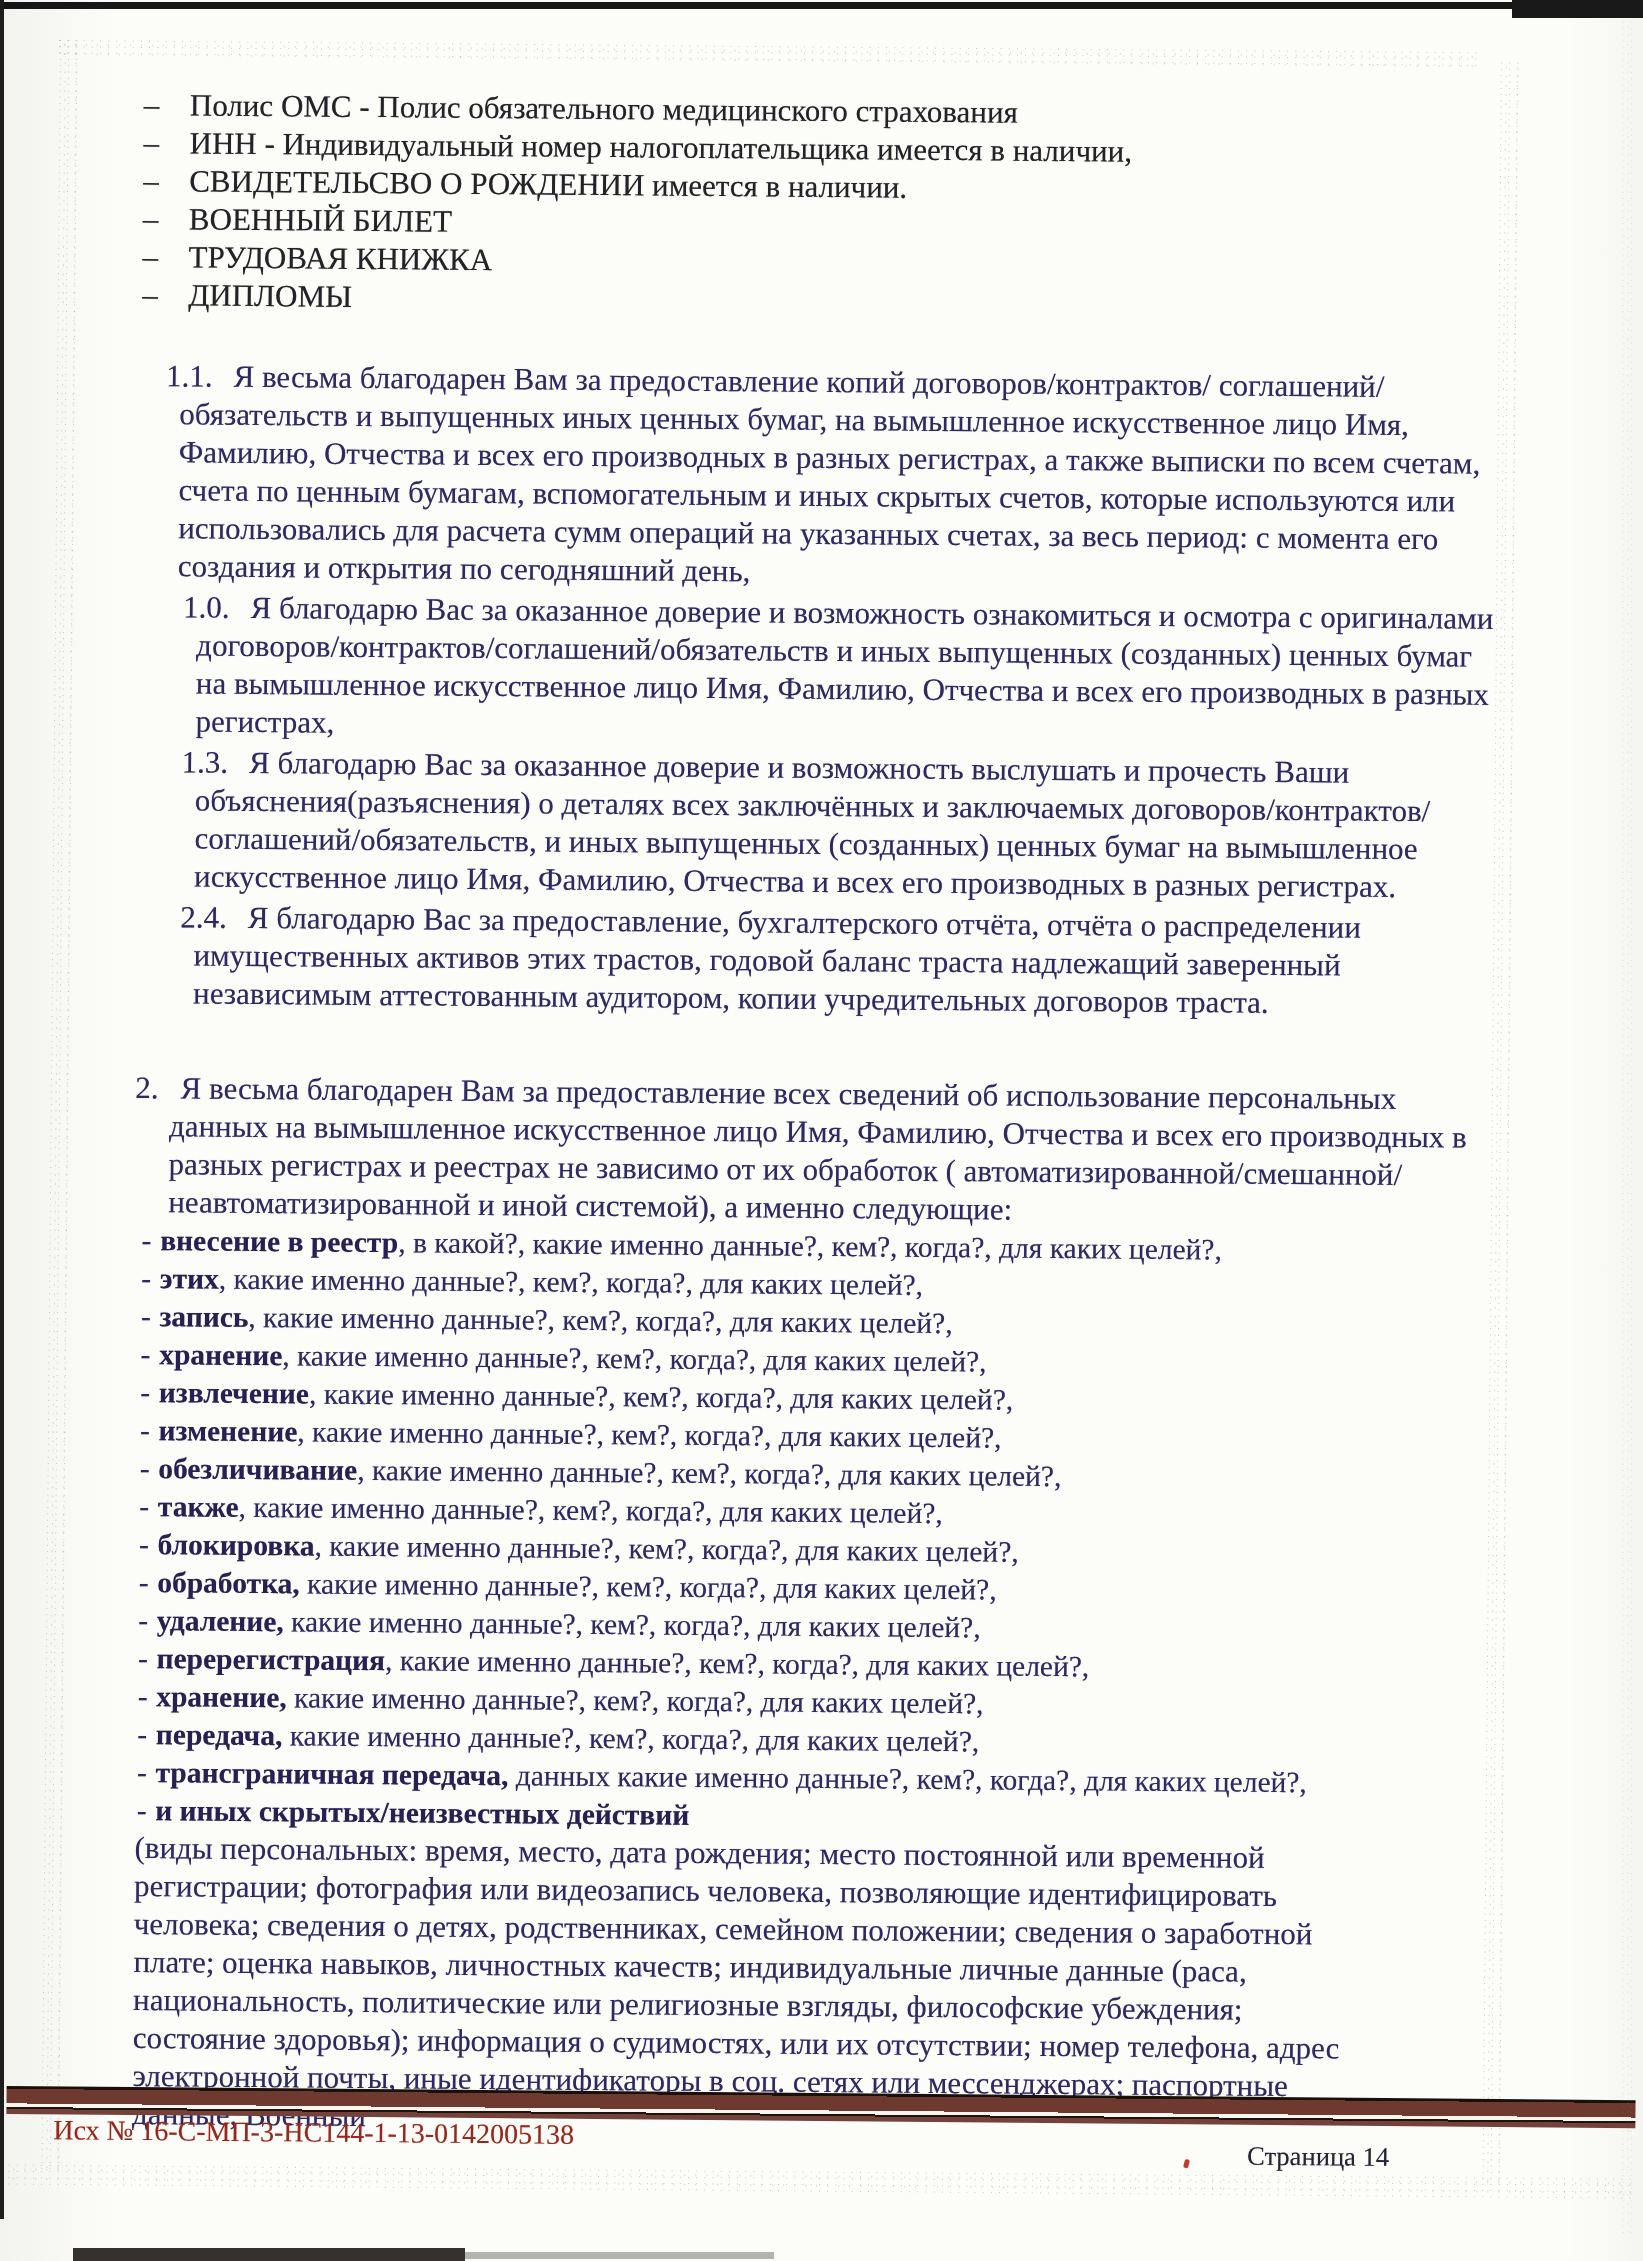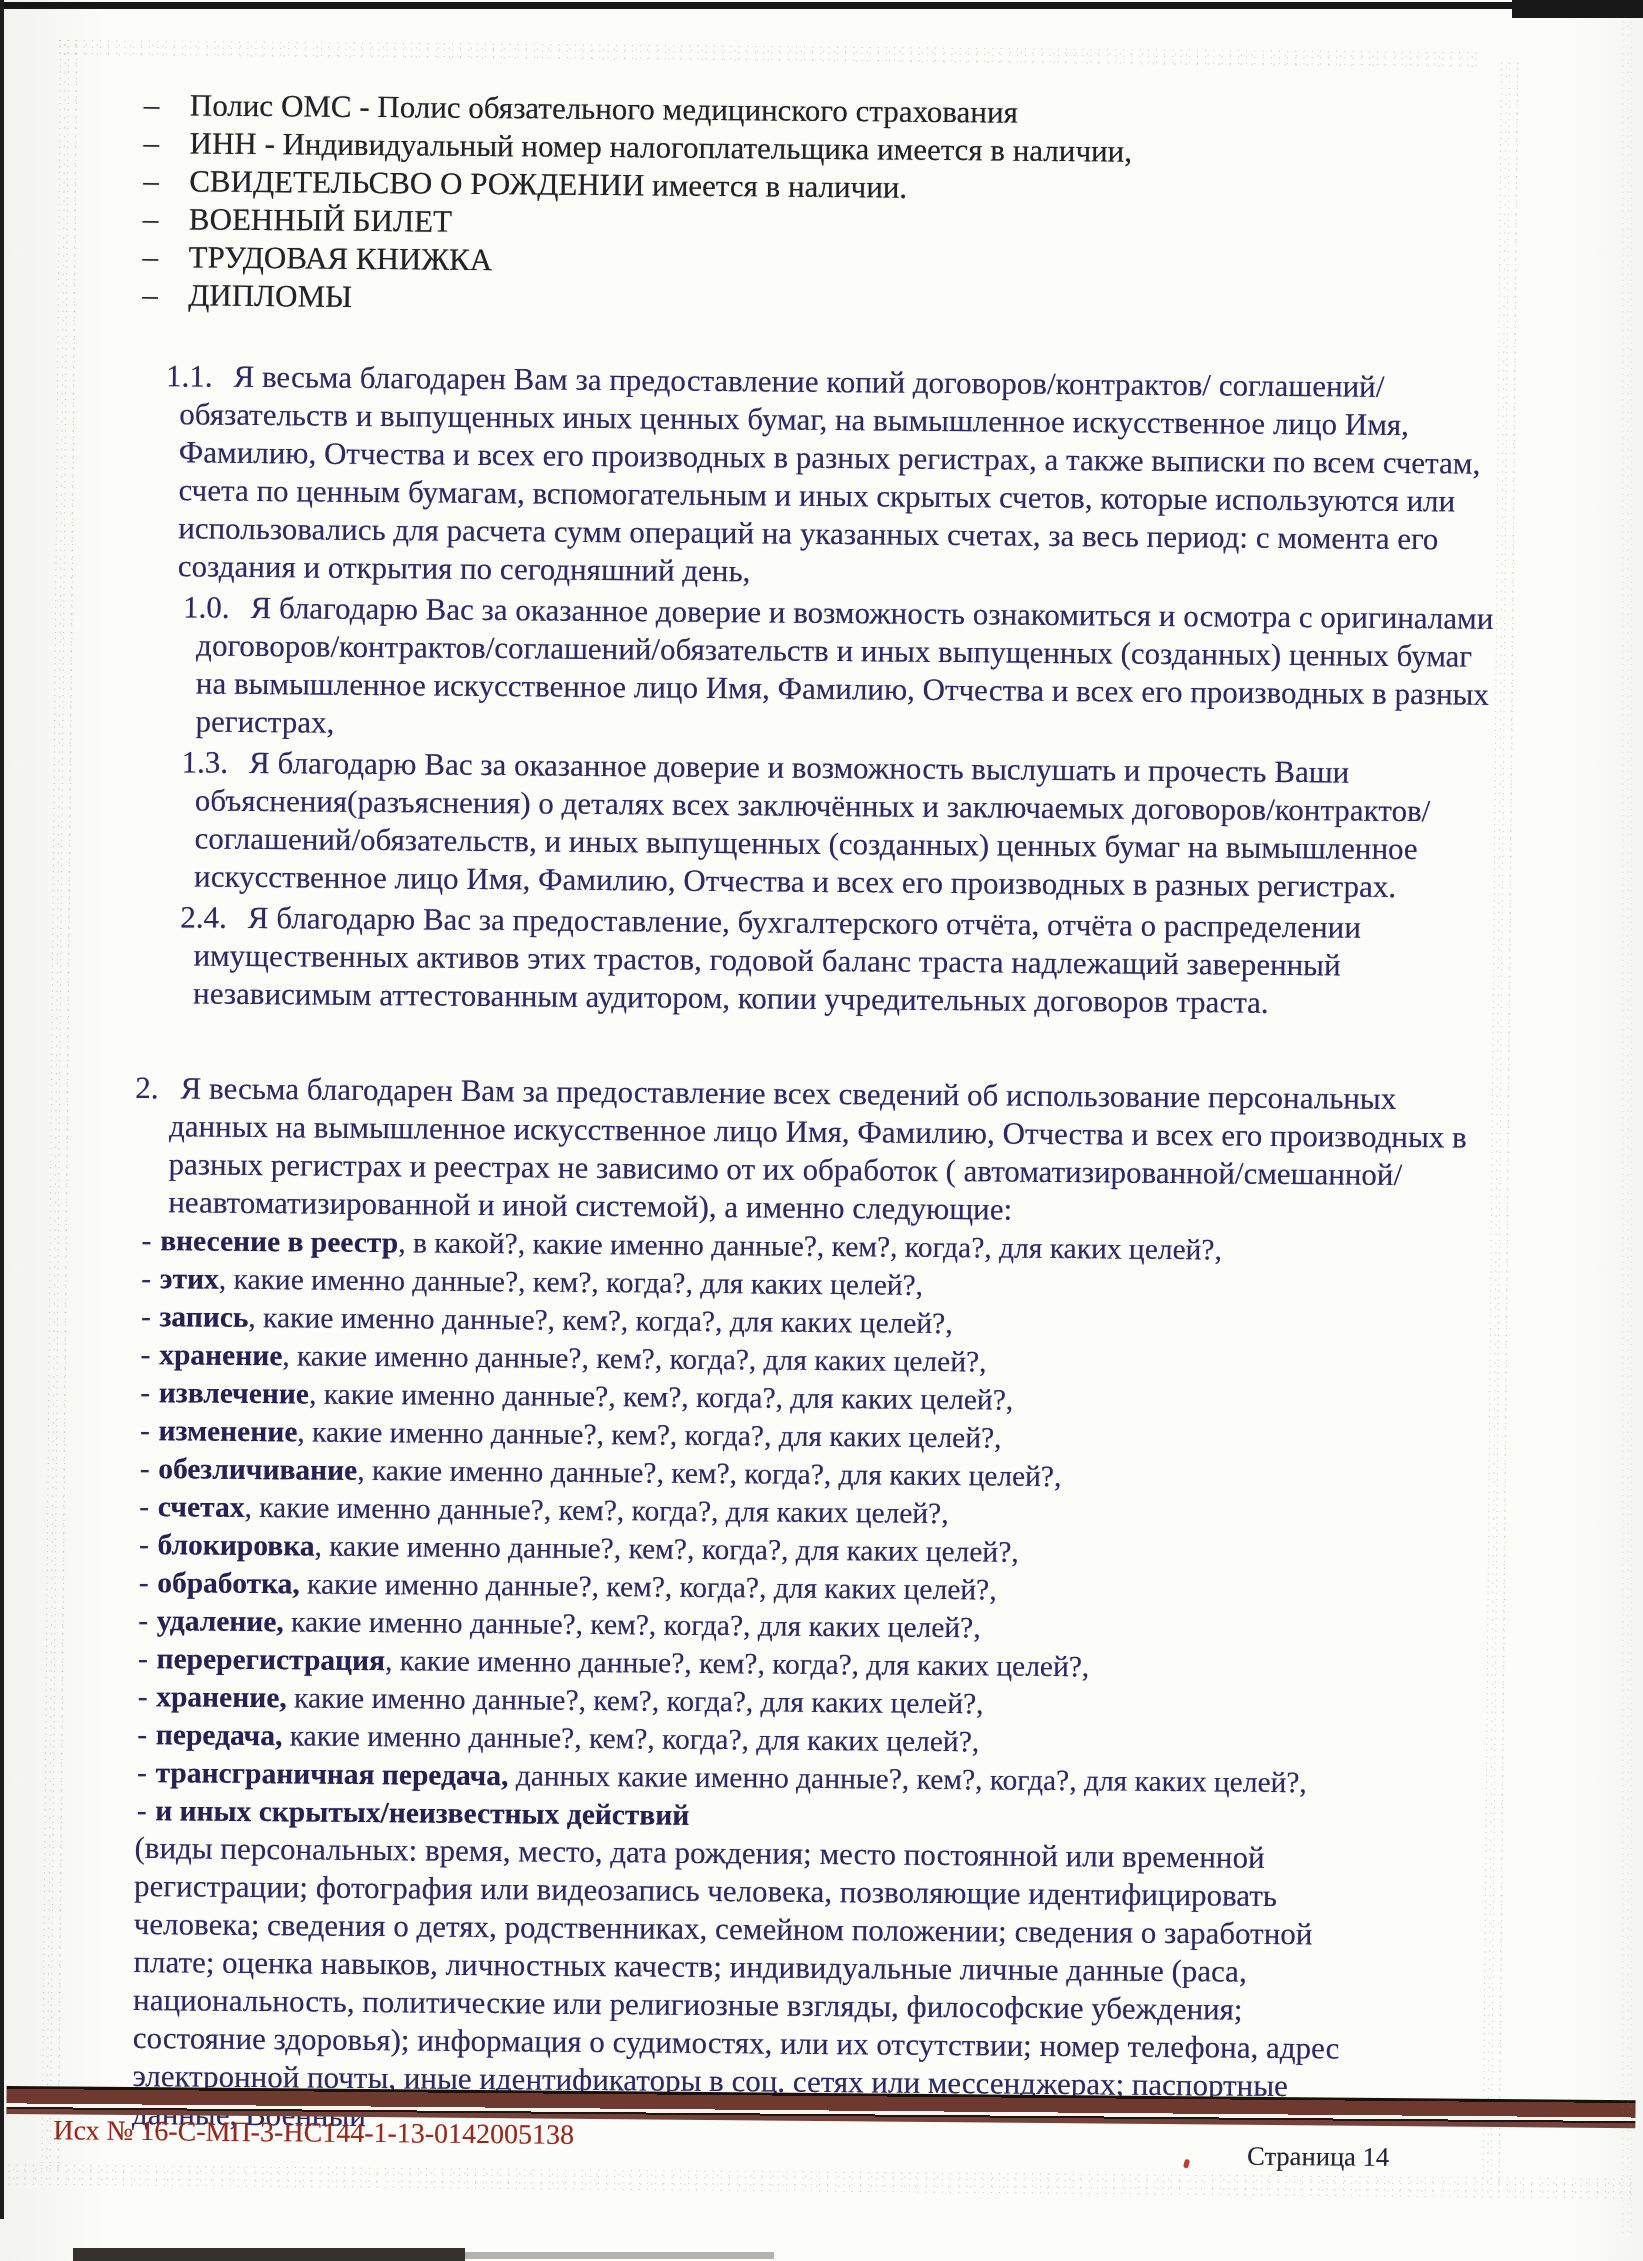--- a/index.html
+++ b/index.html
@@ -134,21 +134,21 @@
       </div>
 
       <div class="actions">
         <div class="action"><span class="dash">-</span><span class="lead">внесение в реестр</span><span>, в какой?, какие именно данные?, кем?, когда?, для каких целей?,</span></div>
         <div class="action"><span class="dash">-</span><span class="lead">этих</span><span>, какие именно данные?, кем?, когда?, для каких целей?,</span></div>
         <div class="action"><span class="dash">-</span><span class="lead">запись</span><span>, какие именно данные?, кем?, когда?, для каких целей?,</span></div>
         <div class="action"><span class="dash">-</span><span class="lead">хранение</span><span>, какие именно данные?, кем?, когда?, для каких целей?,</span></div>
         <div class="action"><span class="dash">-</span><span class="lead">извлечение</span><span>, какие именно данные?, кем?, когда?, для каких целей?,</span></div>
         <div class="action"><span class="dash">-</span><span class="lead">изменение</span><span>, какие именно данные?, кем?, когда?, для каких целей?,</span></div>
         <div class="action"><span class="dash">-</span><span class="lead">обезличивание</span><span>, какие именно данные?, кем?, когда?, для каких целей?,</span></div>
-        <div class="action"><span class="dash">-</span><span class="lead">счетах</span><span>, какие именно данные?, кем?, когда?, для каких целей?,</span></div>
+        <div class="action"><span class="dash">-</span><span class="lead">также</span><span>, какие именно данные?, кем?, когда?, для каких целей?,</span></div>
         <div class="action"><span class="dash">-</span><span class="lead">блокировка</span><span>, какие именно данные?, кем?, когда?, для каких целей?,</span></div>
         <div class="action"><span class="dash">-</span><span class="lead">обработка,</span><span> какие именно данные?, кем?, когда?, для каких целей?,</span></div>
         <div class="action"><span class="dash">-</span><span class="lead">удаление,</span><span> какие именно данные?, кем?, когда?, для каких целей?,</span></div>
         <div class="action"><span class="dash">-</span><span class="lead">перерегистрация</span><span>, какие именно данные?, кем?, когда?, для каких целей?,</span></div>
         <div class="action"><span class="dash">-</span><span class="lead">хранение,</span><span> какие именно данные?, кем?, когда?, для каких целей?,</span></div>
         <div class="action"><span class="dash">-</span><span class="lead">передача,</span><span> какие именно данные?, кем?, когда?, для каких целей?,</span></div>
         <div class="action"><span class="dash">-</span><span class="lead">трансграничная передача,</span><span> данных какие именно данные?, кем?, когда?, для каких целей?,</span></div>
         <div class="action"><span class="dash">-</span><span class="lead">и иных скрытых/неизвестных действий</span><span></span></div>
       </div>
 

